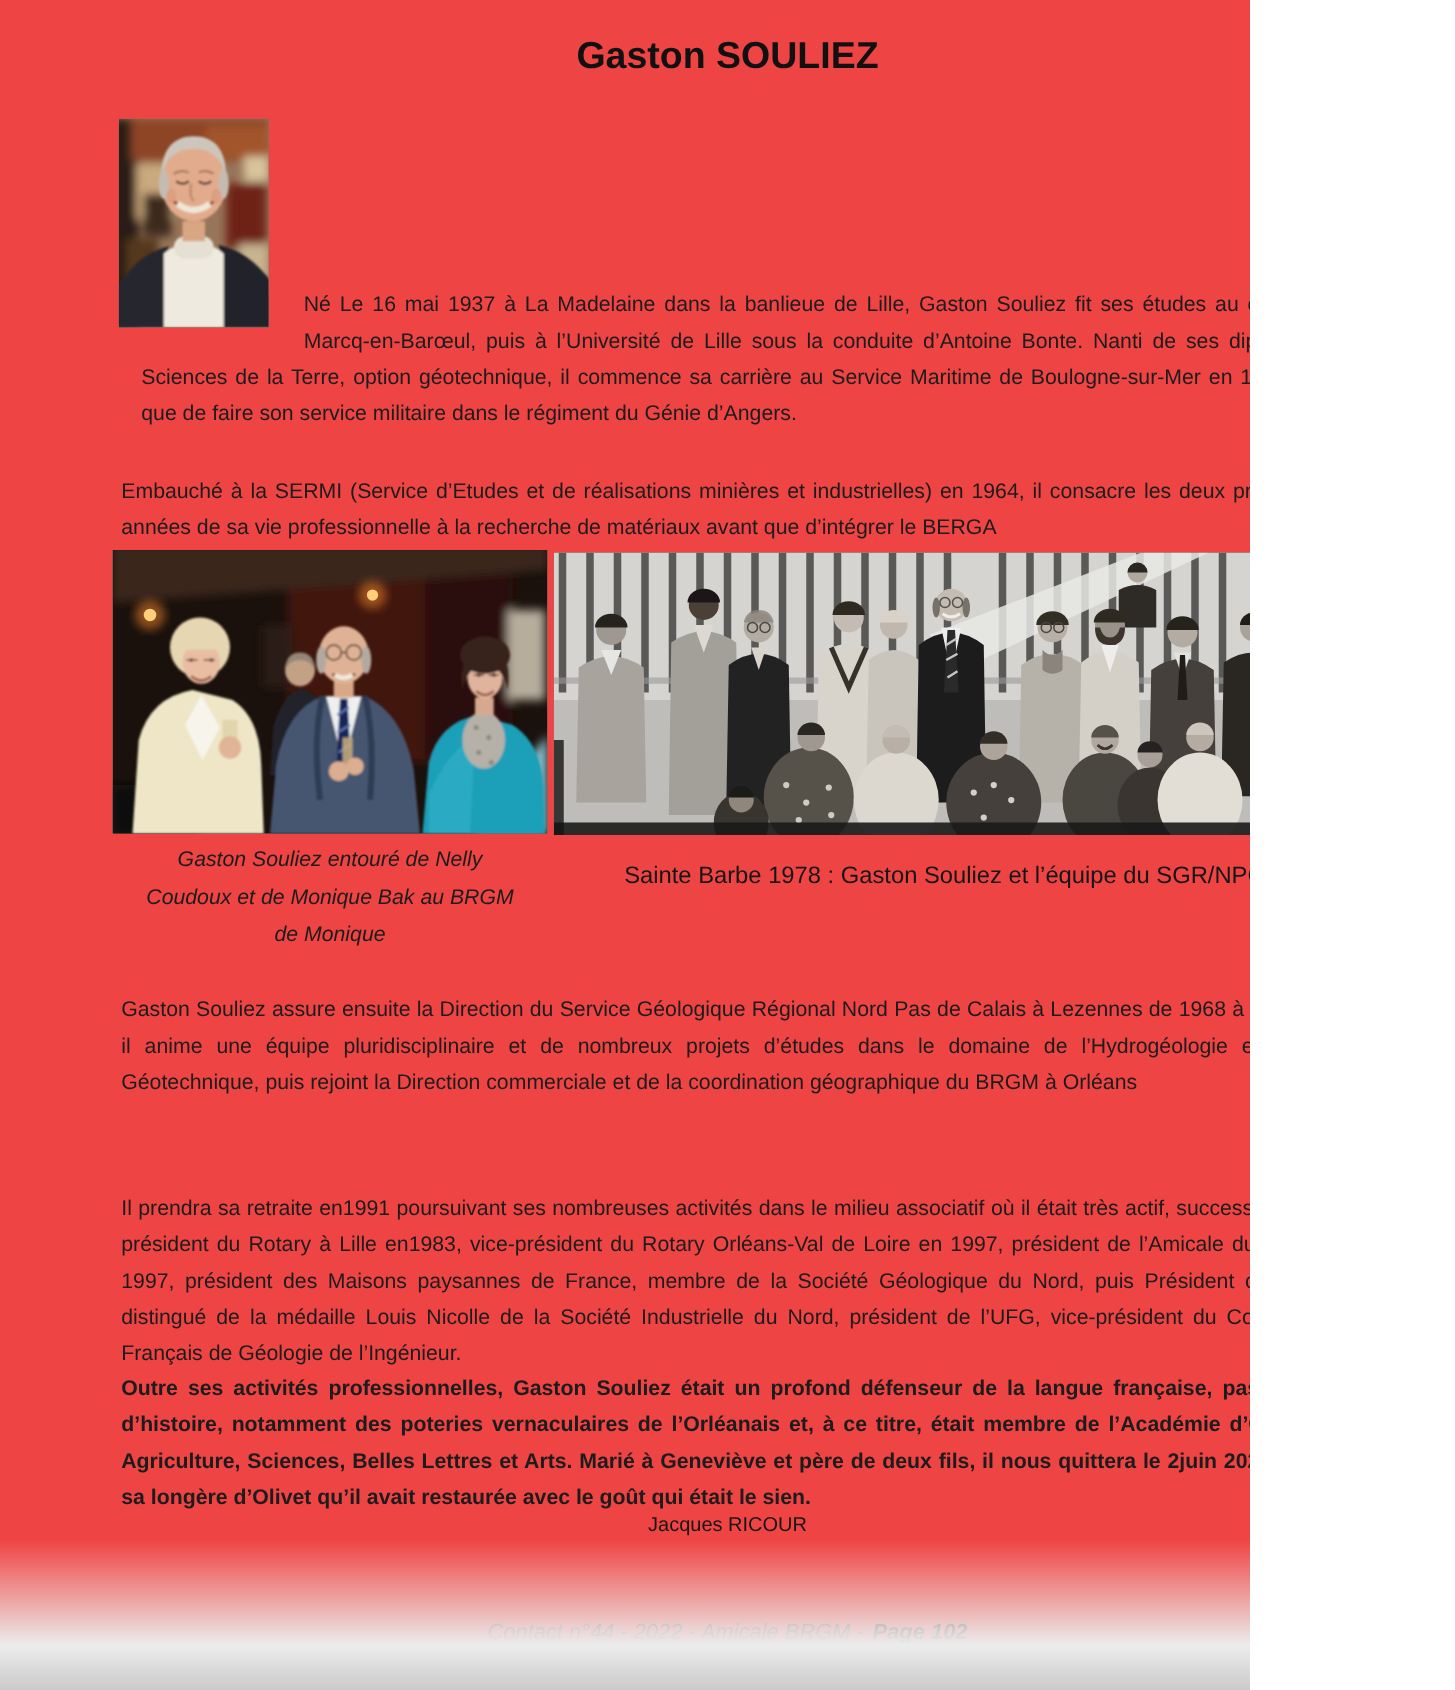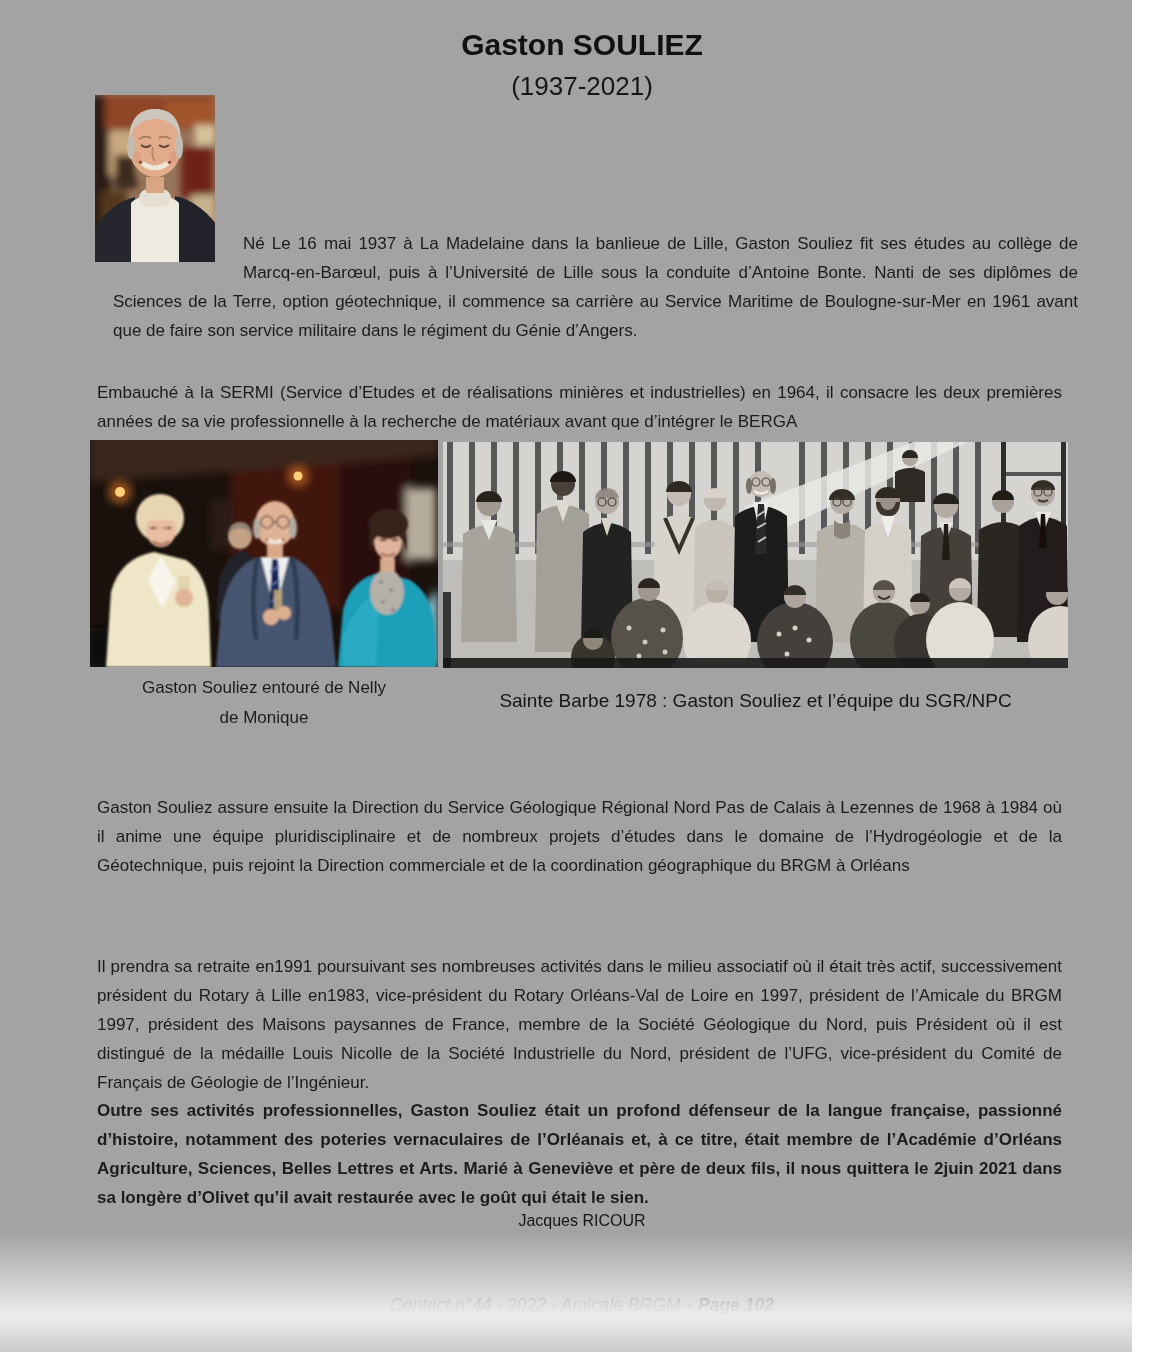--- a/index.html
+++ b/index.html
@@ -1,51 +1,50 @@
 <!DOCTYPE html>
 <html lang="fr"><head>
 <meta charset="utf-8">
 <style>
   html,body{margin:0;padding:0;}
   body{width:1164px;height:1352px;background:#ffffff;font-family:"Liberation Sans",sans-serif;color:#1c1c1c;}
-  .page{position:relative;width:1132px;height:1352px;overflow:hidden;background:#a3a3a3;}
+  .page{position:relative;width:1000px;height:1352px;overflow:hidden;background:#ef4444;}
   .page-shadow{position:absolute;left:0;right:0;bottom:0;height:120px;
     background:linear-gradient(to bottom, rgba(255,255,255,0) 0%, #ececec 70%, #cbcbcb 100%);pointer-events:none;}
   .title{position:absolute;top:28px;left:0;width:1164px;text-align:center;
     font-size:30px;font-weight:bold;color:#111;letter-spacing:0px;}
   .subtitle{position:absolute;top:71px;left:0;width:1164px;text-align:center;font-size:26px;color:#161616;}
   .photo{position:absolute;overflow:hidden;background:#777;}
   .portrait{left:95px;top:95px;width:120px;height:167px;}
   .photo-left{left:90px;top:440px;width:348px;height:227px;}
   .photo-right{left:443px;top:442px;width:625px;height:226px;}
   .para{position:absolute;left:97px;width:965px;font-size:17px;line-height:29px;
     text-align:justify;color:#1c1c1c;}
   .p1{top:212px;margin-left:16px;}
   .p1 .wrap-spacer{float:left;width:130px;height:52px;}
   .p2{top:361px;}
   .p3{top:776px;}
   .p4{top:935px;}
   .p5{top:1079px;font-weight:bold;}
   .caption-left{position:absolute;left:90px;top:673px;width:348px;text-align:center;
-    font-size:17px;line-height:30px;color:#1c1c1c;}
+    font-style:italic;font-size:17px;line-height:30px;color:#1c1c1c;}
   .caption-right{position:absolute;left:443px;top:690px;width:625px;text-align:center;
     font-size:19px;color:#161616;}
   .signature{position:absolute;top:1212px;left:0;width:1164px;text-align:center;font-size:16px;color:#161616;}
   .footer{position:absolute;top:1295px;left:0;width:1164px;text-align:center;
     font-size:17.5px;font-style:italic;color:#3a3a3a;}
   .footer .page-num{font-weight:bold;color:#141414;margin-left:7px;}
   svg{display:block;}
 </style>
 </head>
 <body>
 
 <div class="page">
 
   <div class="title">Gaston SOULIEZ</div>
-  <div class="subtitle">(1937-2021)</div>
 
   <div class="photo portrait">
     <svg width="120" height="167" viewBox="0 0 120 167">
       <defs>
         <filter id="pb" x="-20%" y="-20%" width="140%" height="140%">
             <feGaussianBlur stdDeviation="3.5"></feGaussianBlur>
           </filter>
         <filter id="ps" x="-20%" y="-20%" width="140%" height="140%">
             <feGaussianBlur stdDeviation="0.7"></feGaussianBlur>
           </filter>
@@ -312,20 +311,21 @@
         <circle cx="150" cy="198" r="10" fill="#8f867c"></circle>
           <path d="M140,196 a10,9 0 0 1 20,0 Z" fill="#1e1a16"></path>
       </g>
       <rect y="216" width="625" height="10" fill="#1a1a1a" opacity="0.9"></rect>
       <rect x="0" y="150" width="8" height="76" fill="#141414" opacity="0.8"></rect>
     </svg>
   </div>
 
   <div class="caption-left">
     <div>Gaston Souliez entouré de Nelly</div>
+    <div>Coudoux et de Monique Bak au BRGM</div>
     <div>de Monique</div>
   </div>
   <div class="caption-right">Sainte Barbe 1978 : Gaston Souliez et l’équipe du SGR/NPC</div>
 
   <p class="para p3">Gaston Souliez assure ensuite la Direction du Service Géologique Régional Nord Pas de Calais à Lezennes de 1968 à 1984 où il anime une équipe pluridisciplinaire et de nombreux projets d’études dans le domaine de l’Hydrogéologie et de la Géotechnique, puis rejoint la Direction commerciale et de la coordination géographique du BRGM à Orléans</p>
   <p class="para p4">Il prendra sa retraite en1991 poursuivant ses nombreuses activités dans le milieu associatif où il était très actif, successivement président du Rotary à Lille en1983, vice-président du Rotary Orléans-Val de Loire en 1997, président de l’Amicale du BRGM 1997, président des Maisons paysannes de France, membre de la Société Géologique du Nord, puis Président où il est distingué de la médaille Louis Nicolle de la Société Industrielle du Nord, président de l’UFG, vice-président du Comité de Français de Géologie de l’Ingénieur.</p>
   <p class="para p5">Outre ses activités professionnelles, Gaston Souliez était un profond défenseur de la langue française, passionné d’histoire, notamment des poteries vernaculaires de l’Orléanais et, à ce titre, était membre de l’Académie d’Orléans Agriculture, Sciences, Belles Lettres et Arts. Marié à Geneviève et père de deux fils, il nous quittera le 2juin 2021 dans sa longère d’Olivet qu’il avait restaurée avec le goût qui était le sien.</p>
 
   <div class="signature">Jacques RICOUR</div>
 

